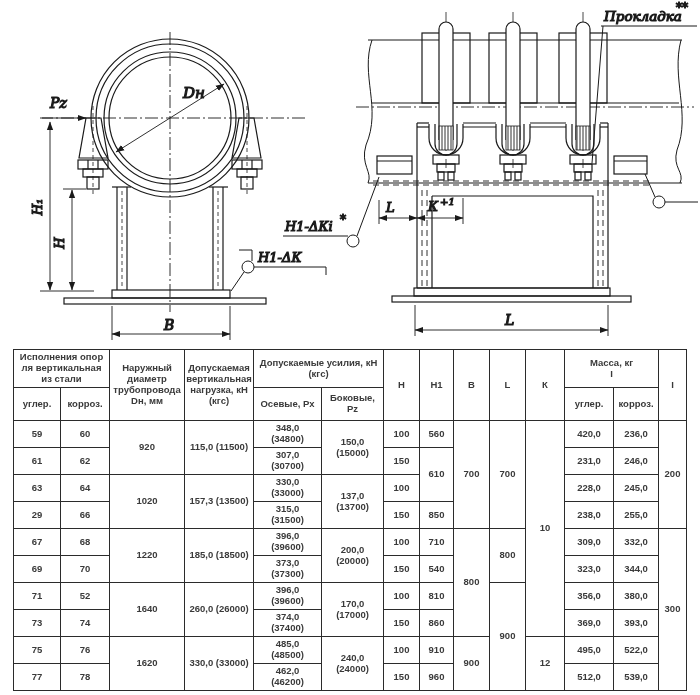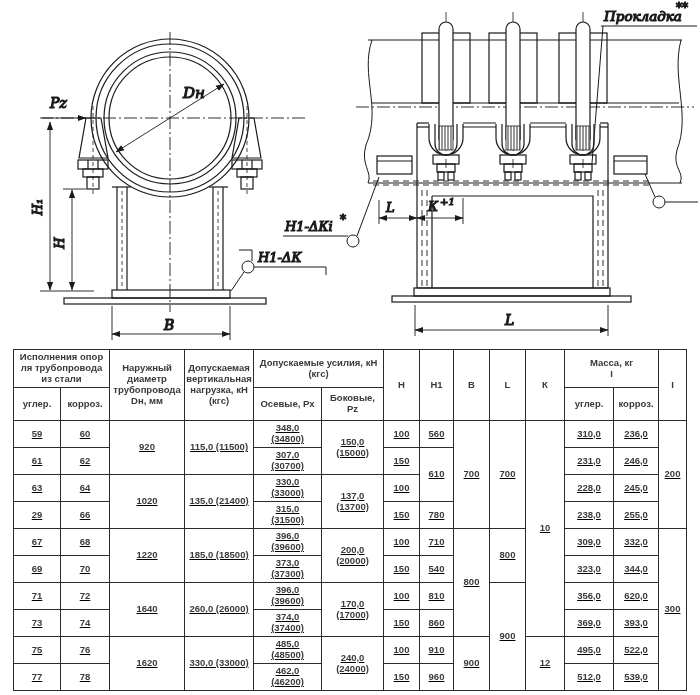--- a/index.html
+++ b/index.html
@@ -6,21 +6,21 @@
   .page{position:relative;width:700px;height:695px;background:#ffffff;overflow:hidden;
         font-family:"Liberation Sans",sans-serif;}
   svg{position:absolute;top:0;left:0;}
   svg text{font-family:"DejaVu Serif",serif;font-style:italic;fill:#1a1a1a;}
   table.spec{position:absolute;top:349px;left:13px;width:673px;border-collapse:collapse;
         table-layout:fixed;border:1.5px solid #2b2b2b;}
   table.spec th, table.spec td{
         border:1px solid #2b2b2b;text-align:center;vertical-align:middle;
         font:700 9.5px/1.15 "Liberation Sans",sans-serif;color:#3a3a3a;
         padding:0;white-space:pre-line;overflow:hidden;}
-  tr.hdr1{height:38px;} tr.hdr2{height:33px;} tr.datarow{height:27px;text-decoration:underline;}
+  tr.hdr1{height:38px;} tr.hdr2{height:33px;} tr.datarow{height:27px;}
 </style>
 </head>
 <body>
 <div class="page">
 
 <svg width="700" height="347" viewBox="0 0 700 347">
   <defs>
     <marker id="ar" viewBox="0 0 10 10" refX="9" refY="5" markerWidth="10" markerHeight="10" orient="auto-start-reverse">
       <path d="M0,1.5 L9.5,5 L0,8.5 z" fill="#1a1a1a"></path>
     </marker>
@@ -270,21 +270,21 @@
     <col style="width:36px">
         <col style="width:36px">
         <col style="width:39px">
         <col style="width:49px">
     <col style="width:45px">
         <col style="width:28px">
   </colgroup>
   <tbody>
         <tr class="hdr1">
     <th colspan="2">Исполнения опор
-ля трубопровода
+ля вертикальная
 из стали</th>
     <th rowspan="2">Наружный
 диаметр
 трубопровода
 Dн, мм</th>
     <th rowspan="2">Допускаемая
 вертикальная
 нагрузка, кН
 (кгс)</th>
     <th colspan="2">Допускаемые усилия, кН
@@ -315,54 +315,54 @@
     <td rowspan="2">115,0 (11500)</td>
     <td>348,0
 (34800)</td>
     <td rowspan="2">150,0
 (15000)</td>
     <td>100</td>
     <td>560</td>
     <td rowspan="4">700</td>
     <td rowspan="4">700</td>
     <td rowspan="8">10</td>
-    <td>310,0</td>
+    <td>420,0</td>
     <td>236,0</td>
     <td rowspan="4">200</td>
   </tr>
   <tr class="datarow">
     <td>61</td>
     <td>62</td>
     <td>307,0
 (30700)</td>
     <td>150</td>
     <td rowspan="2">610</td>
     <td>231,0</td>
     <td>246,0</td>
   </tr>
   <tr class="datarow">
     <td>63</td>
     <td>64</td>
     <td rowspan="2">1020</td>
-    <td rowspan="2">135,0 (21400)</td>
+    <td rowspan="2">157,3 (13500)</td>
     <td>330,0
 (33000)</td>
     <td rowspan="2">137,0
 (13700)</td>
     <td>100</td>
     <td>228,0</td>
     <td>245,0</td>
   </tr>
   <tr class="datarow">
     <td>29</td>
     <td>66</td>
     <td>315,0
 (31500)</td>
     <td>150</td>
-    <td>780</td>
+    <td>850</td>
     <td>238,0</td>
     <td>255,0</td>
   </tr>
   <tr class="datarow">
     <td>67</td>
     <td>68</td>
     <td rowspan="2">1220</td>
     <td rowspan="2">185,0 (18500)</td>
     <td>396,0
 (39600)</td>
@@ -381,32 +381,32 @@
     <td>70</td>
     <td>373,0
 (37300)</td>
     <td>150</td>
     <td>540</td>
     <td>323,0</td>
     <td>344,0</td>
   </tr>
   <tr class="datarow">
     <td>71</td>
-    <td>72</td>
+    <td>52</td>
     <td rowspan="2">1640</td>
     <td rowspan="2">260,0 (26000)</td>
     <td>396,0
 (39600)</td>
     <td rowspan="2">170,0
 (17000)</td>
     <td>100</td>
     <td>810</td>
     <td rowspan="4">900</td>
     <td>356,0</td>
-    <td>620,0</td>
+    <td>380,0</td>
   </tr>
   <tr class="datarow">
     <td>73</td>
     <td>74</td>
     <td>374,0
 (37400)</td>
     <td>150</td>
     <td>860</td>
     <td>369,0</td>
     <td>393,0</td>

